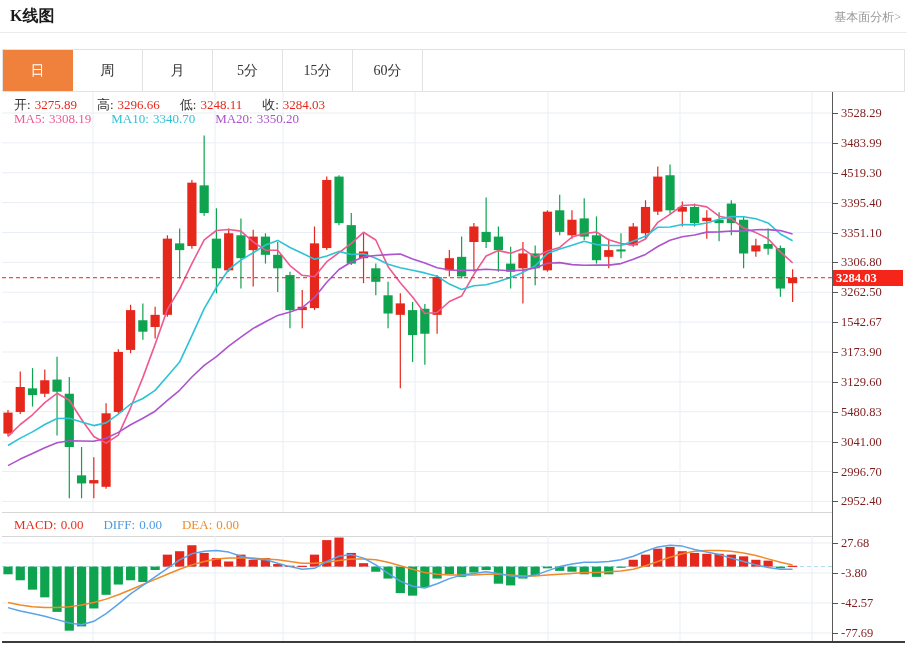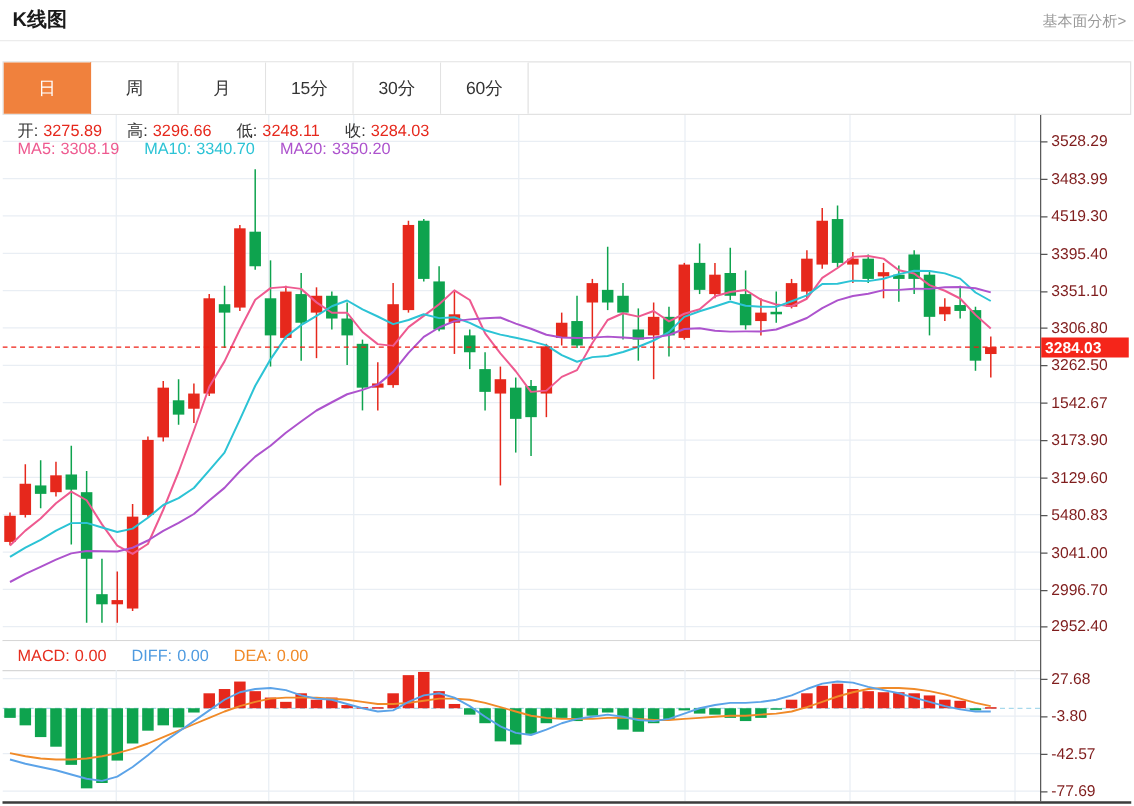--- a/index.html
+++ b/index.html
@@ -1,18 +1,18 @@
 <!DOCTYPE html>
 <html><head>
 <meta charset="utf-8">
 <style>
   * { margin:0; padding:0; box-sizing:border-box; }
   html,body { background:#fff; }
   body { font-family:"Liberation Sans","DejaVu Sans",sans-serif; }
-  #app { position:relative; width:907px; height:645px; background:#fff; overflow:hidden; }
+  #app { position:relative; width:907px; height:645px; background:#fff; overflow:hidden;font-family:Liberation Serif, serif; }
 
   .page-title { position:absolute; left:10px; top:6px; font-size:16px; font-weight:bold; color:#1a1a1a; }
   .header-link { position:absolute; right:6px; top:9px; font-size:12px; color:#999; cursor:pointer; }
   .header-divider { position:absolute; left:0; top:32px; width:907px; height:1px; background:#ececec; }
 
   .tab-bar { position:absolute; left:2px; top:49px; width:903px; height:43px; border:1px solid #e2e2e2; display:flex; background:#fff; }
   .tab { width:70px; height:100%; line-height:41px; text-align:center; font-size:14px; color:#333; border-right:1px solid #e2e2e2; cursor:pointer; background:#fff; }
   .tab.active { background:#f0813d; color:#fff; border-right-color:#f0813d; }
   .tab-filler { flex:1; }
 
@@ -41,22 +41,22 @@
 <div id="app">
 
 <div class="page-title">K线图</div>
 <div class="header-link">基本面分析&gt;</div>
 <div class="header-divider"></div>
 
 <div class="tab-bar" id="tab-bar">
       <div class="tab active">日</div>
       <div class="tab">周</div>
       <div class="tab">月</div>
+      <div class="tab">5分</div>
       <div class="tab">15分</div>
-      <div class="tab">30分</div>
       <div class="tab">60分</div>
       <div class="tab-filler"></div>
     </div>
 
 <div class="legend-row" id="ohlc-row" style="top:96px;"><span style="color: rgb(51, 51, 51);">开:</span><span style="color: rgb(230, 40, 28);">3275.89</span><span class="legend-gap"></span><span style="color: rgb(51, 51, 51);">高:</span><span style="color: rgb(230, 40, 28);">3296.66</span><span class="legend-gap"></span><span style="color: rgb(51, 51, 51);">低:</span><span style="color: rgb(230, 40, 28);">3248.11</span><span class="legend-gap"></span><span style="color: rgb(51, 51, 51);">收:</span><span style="color: rgb(230, 40, 28);">3284.03</span><span class="legend-gap"></span></div>
 <div class="legend-row" id="ma-row" style="top:111px;"><span style="color: rgb(238, 90, 144);">MA5:</span><span style="color: rgb(238, 90, 144);">3308.19</span><span class="legend-gap"></span><span style="color: rgb(44, 195, 213);">MA10:</span><span style="color: rgb(44, 195, 213);">3340.70</span><span class="legend-gap"></span><span style="color: rgb(173, 83, 205);">MA20:</span><span style="color: rgb(173, 83, 205);">3350.20</span><span class="legend-gap"></span></div>
 
 <svg id="main-svg" class="plot-svg" width="830" height="420" viewBox="0 0 830 420">
       <line x1="0" y1="21" x2="830" y2="21" stroke="#e9eef4" stroke-width="1"></line>
       <line x1="0" y1="50.876000000000126" x2="830" y2="50.876000000000126" stroke="#e9eef4" stroke-width="1"></line>

